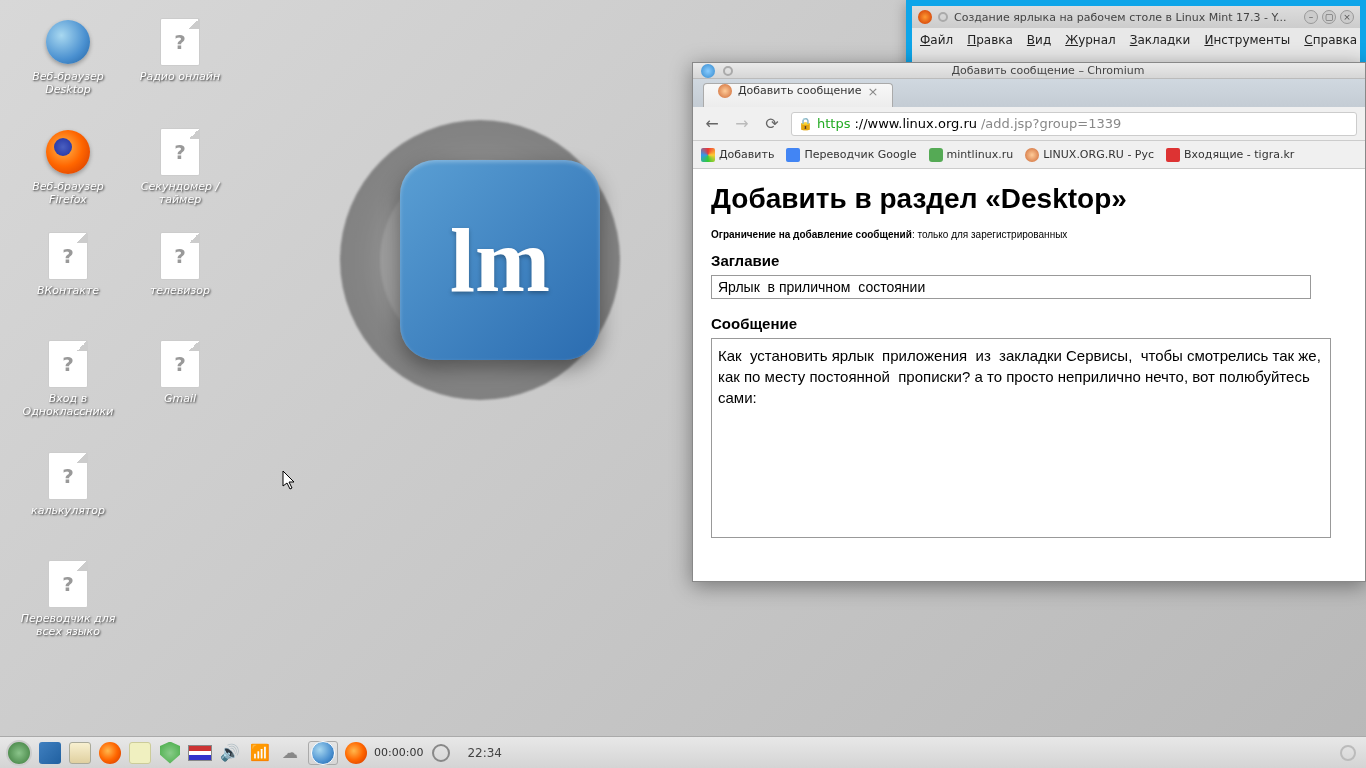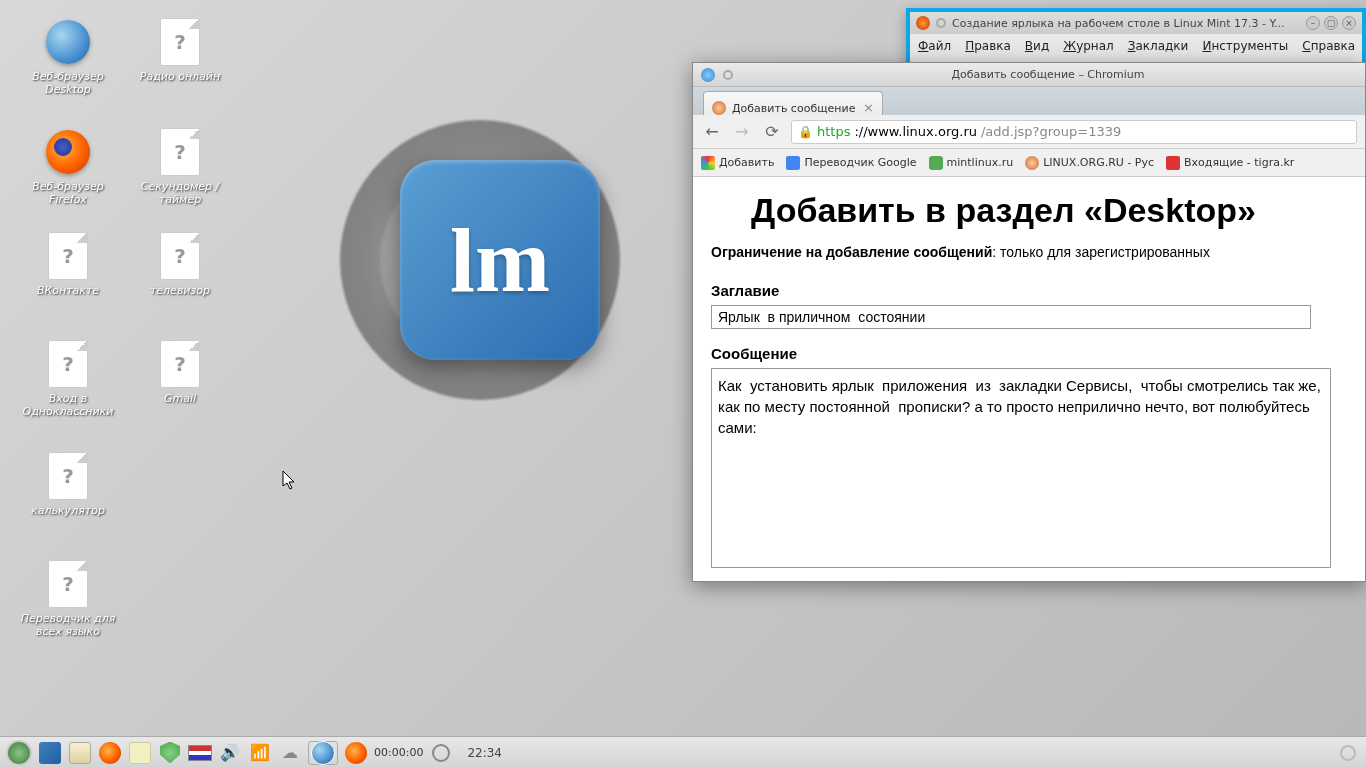--- a/index.html
+++ b/index.html
@@ -78,23 +78,23 @@
   box-shadow: 0 2px 4px rgba(0,0,0,0.3);
   position: relative; overflow: hidden;
 }
 .firefox-ball::after {
   content: ''; position: absolute; top: 8px; left: 8px;
   width: 18px; height: 18px; border-radius: 50%;
   background: radial-gradient(circle, #4a5fc0, #2030a0);
 }
 
 .firefox-window {
-  position: absolute; right: 0; top: 8px;
+  position: absolute; right: 0; top: 0;
   width: 460px; height: 70px;
-  background: #e8e8e8; border: 4px solid #0ea5e9;
+  background: #e8e8e8; border: 6px solid #0ea5e9;
   box-shadow: 0 4px 12px rgba(0,0,0,0.3);
 }
 .firefox-titlebar {
   height: 22px; background: linear-gradient(#ddd, #ccc);
   display: flex; align-items: center; padding: 0 6px;
   font-size: 11px; color: #444;
 }
 .firefox-titlebar .ff-icon {
   width: 14px; height: 14px; border-radius: 50%;
   background: radial-gradient(circle, #ff9933, #cc3300);
@@ -118,39 +118,39 @@
 .firefox-menubar span u { text-decoration: underline; }
 
 .chrome-window {
   position: absolute; left: 692px; top: 62px;
   width: 674px; height: 520px;
   background: #fff; border: 1px solid #888;
   box-shadow: 0 4px 20px rgba(0,0,0,0.4);
   display: flex; flex-direction: column;
 }
 .chrome-titlebar {
-  height: 24px; background: linear-gradient(#eaeaea, #d6d6d6);
+  height: 16px; background: linear-gradient(#eaeaea, #d6d6d6);
   display: flex; align-items: center; padding: 0 8px;
   font-size: 11px; color: #444; border-bottom: 1px solid #bbb;
 }
 .chrome-titlebar .cr-icon {
   width: 14px; height: 14px; border-radius: 50%;
   background: radial-gradient(circle, #88ccff, #3388cc);
   margin-right: 8px;
 }
 .chrome-titlebar .cr-title { flex: 1; text-align: center; }
 .chrome-tabstrip {
   height: 28px; background: linear-gradient(#d0d8e0, #c4ccd4);
   display: flex; align-items: flex-end; padding: 0 10px;
 }
 .chrome-tab {
   height: 24px; background: linear-gradient(#f8f8f8, #ececec);
   border: 1px solid #aaa; border-bottom: none;
   border-radius: 4px 4px 0 0;
-  padding: 0 8px; display: flex; align-items: flex-end; gap: 6px;
+  padding: 0 14px; display: flex; align-items: flex-start; gap: 6px;
   font-size: 11px; color: #333;
   min-width: 180px;
 }
 .chrome-tab .favicon {
   width: 14px; height: 14px; border-radius: 50%;
   background: radial-gradient(circle, #ffcc99, #cc6633);
 }
 .chrome-tab .close-x { color: #888; font-size: 13px; margin-left: auto; }
 .chrome-toolbar {
   height: 34px; background: #f0f0f0;
@@ -174,22 +174,22 @@
   height: 28px; background: #f0f0f0; border-bottom: 1px solid #ccc;
   display: flex; align-items: center; padding: 0 8px; gap: 12px;
   font-size: 11px; color: #333;
 }
 .chrome-bookmarks .bm { display: flex; align-items: center; gap: 4px; cursor: pointer; white-space: nowrap; }
 .chrome-bookmarks .bm .bi { width: 14px; height: 14px; border-radius: 2px; }
 .chrome-content {
   flex: 1; padding: 14px 18px; overflow: hidden; background: #fff;
   font-family: Arial, sans-serif;
 }
-.chrome-content h1 { font-size: 34px; font-weight: bold; margin-bottom: 14px; margin-left: 40px; }
-.chrome-content .restr { font-size: 14px; margin-bottom: 22px; }
+.chrome-content h1 { font-size: 28px; font-weight: bold; margin-bottom: 14px; }
+.chrome-content .restr { font-size: 10px; margin-bottom: 12px; }
 .chrome-content .restr b { font-weight: bold; }
 .chrome-content .field-label { font-size: 15px; margin-bottom: 6px; font-weight: bold; }
 .chrome-content input[type=text] {
   width: 600px; height: 24px; border: 1px solid #999;
   padding: 0 6px; font-size: 14px; font-family: Arial;
   margin-bottom: 16px;
 }
 .chrome-content textarea {
   width: 620px; height: 200px; border: 1px solid #999;
   padding: 6px; font-size: 15px; font-family: Arial;

